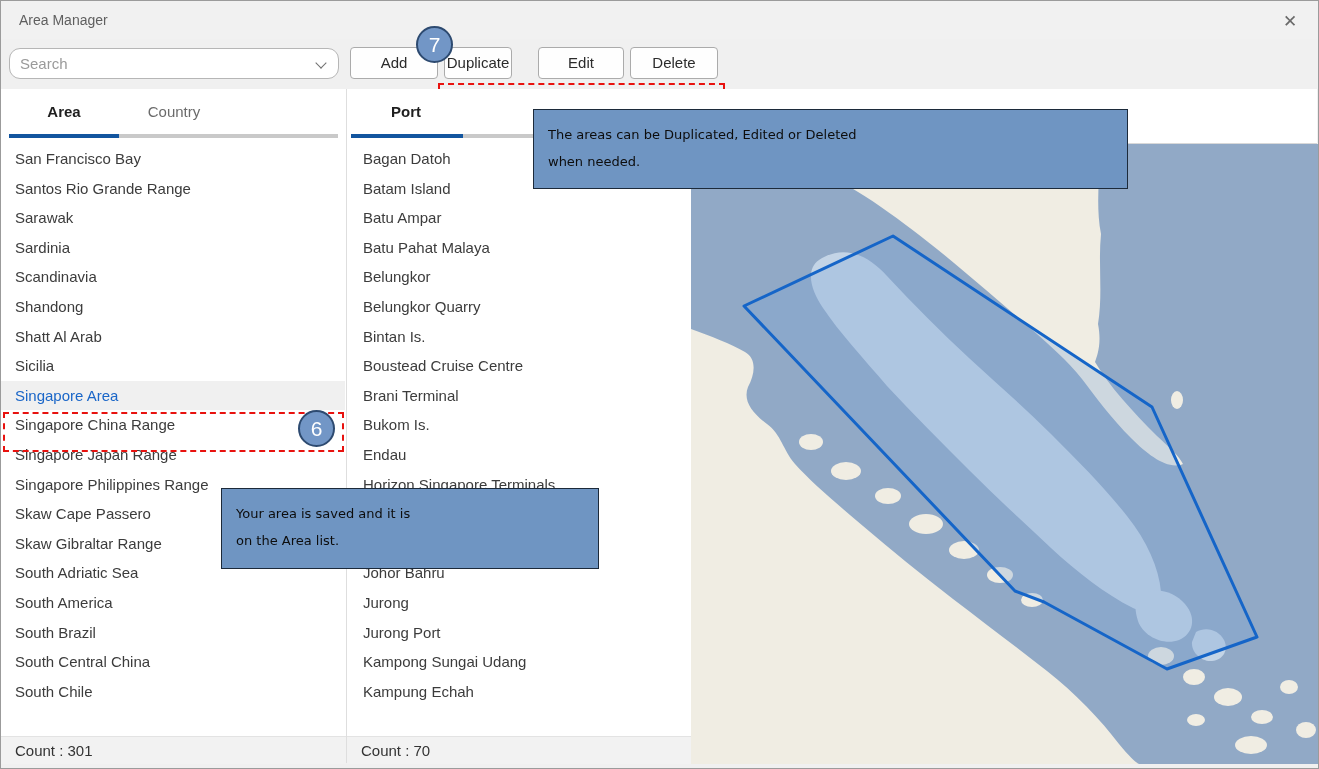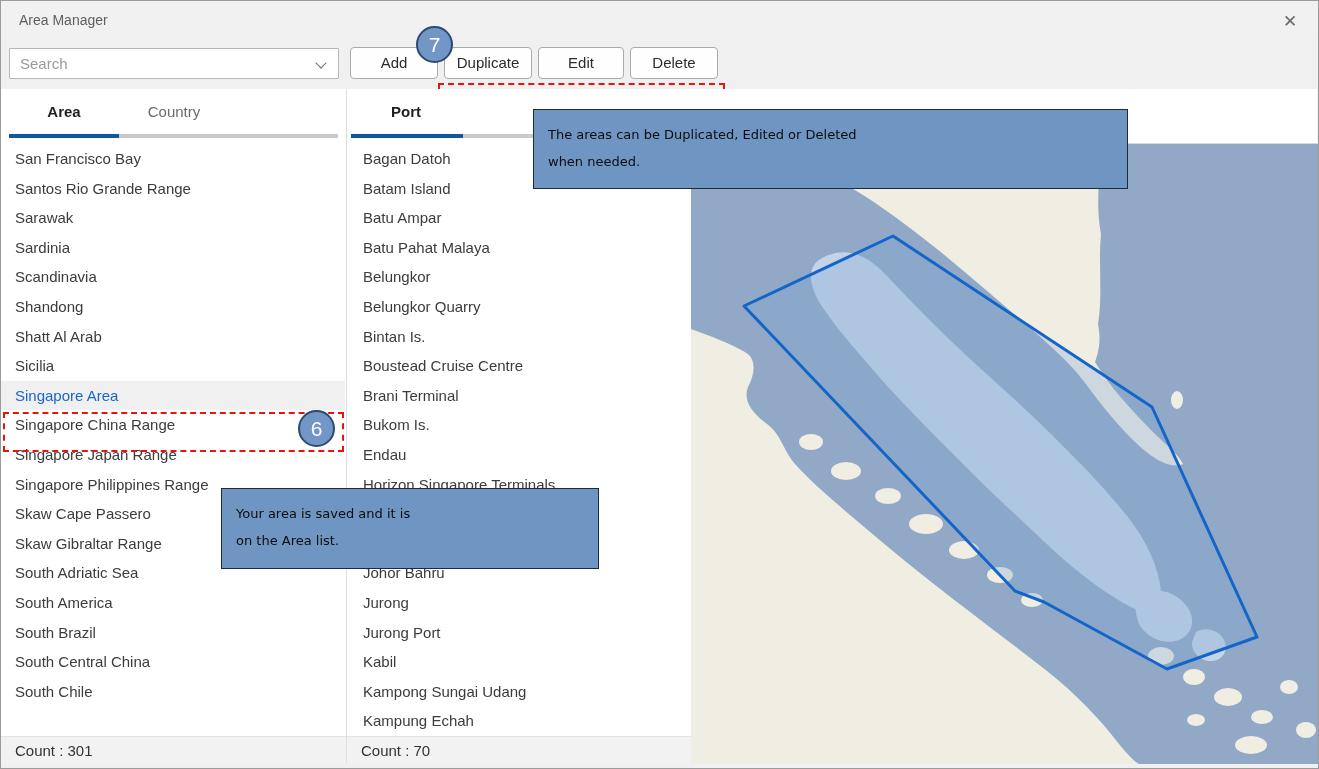--- a/index.html
+++ b/index.html
@@ -11,31 +11,31 @@
   }
   
   .titlebar{position:absolute;left:0;top:0;right:0;height:38px;background:#f1f1f1;}
   .title{position:absolute;left:18px;top:11px;font-size:14px;color:#5f5f5f;}
   .close-btn{position:absolute;right:14px;top:8px;width:28px;height:24px;
     display:flex;align-items:center;justify-content:center;color:#6a6a6a;
     font-size:17px;cursor:default;}
   
   .toolbar{position:absolute;left:0;top:38px;right:0;height:50px;background:#f0f0f0;}
   .searchbox{position:absolute;left:8px;top:9px;width:330px;height:31px;background:#fff;
-    border:1px solid #b6b6b6;border-radius:1px;padding-left:15px;}
+    border:1px solid #b6b6b6;border-radius:11px;padding-left:15px;}
   .searchbox input{position:absolute;left:0;top:0;width:100%;height:100%;border:none;outline:none;
     background:transparent;padding:0 30px 0 10px;font-size:15px;font-family:inherit;color:#3c3c3c;}
   .searchbox input::placeholder{color:#9a9a9a;}
   .combo-chevron{position:absolute;right:13px;top:10px;width:8px;height:8px;
     border-right:1.6px solid #707070;border-bottom:1.6px solid #707070;transform:rotate(45deg);}
   .btn{position:absolute;top:8px;height:32px;background:#fefefe;border:1px solid #ababab;
     border-radius:4px;font-size:15px;font-family:inherit;color:#2b2b2b;text-align:center;
     line-height:30px;padding:0;}
   #btn-add{left:349px;width:88px;}
-  #btn-duplicate{left:443px;width:88px;}
+  #btn-duplicate{left:443px;width:68px;}
   #btn-edit{left:537px;width:86px;}
   #btn-delete{left:629px;width:88px;}
   .dash-rect{position:absolute;border:2px dashed #e8120f;background:transparent;pointer-events:none;}
   #dash-buttons{left:437px;top:44px;width:287px;height:39px;}
   
   .step-badge{position:absolute;width:37px;height:37px;border-radius:50%;
     background:#7296c6;border:2px solid #2d4a70;color:#fff;font-size:21px;
     display:flex;align-items:center;justify-content:center;z-index:40;}
   #badge7{left:415px;top:25px;}
   #badge6{left:297px;top:409px;}
@@ -139,21 +139,20 @@
       <div class="list-row">Boustead Cruise Centre</div>
       <div class="list-row">Brani Terminal</div>
       <div class="list-row">Bukom Is.</div>
       <div class="list-row">Endau</div>
       <div class="list-row">Horizon Singapore Terminals</div>
       <div class="list-row"></div>
       <div class="list-row"></div>
       <div class="list-row">Johor Bahru</div>
       <div class="list-row">Jurong</div>
       <div class="list-row">Jurong Port</div>
-      <div class="list-row">Kabil</div>
       <div class="list-row">Kampong Sungai Udang</div>
       <div class="list-row">Kampung Echah</div>
     </div>
   <div class="footer" style="left:346px;top:735px;width:344px;">Count : 70</div>
 
   <div class="map-header"></div>
   <div class="map-wrap">
     <svg width="628" height="620" viewBox="0 0 628 620">
 
       <rect x="0" y="0" width="628" height="620" fill="#91a9c6"></rect>

